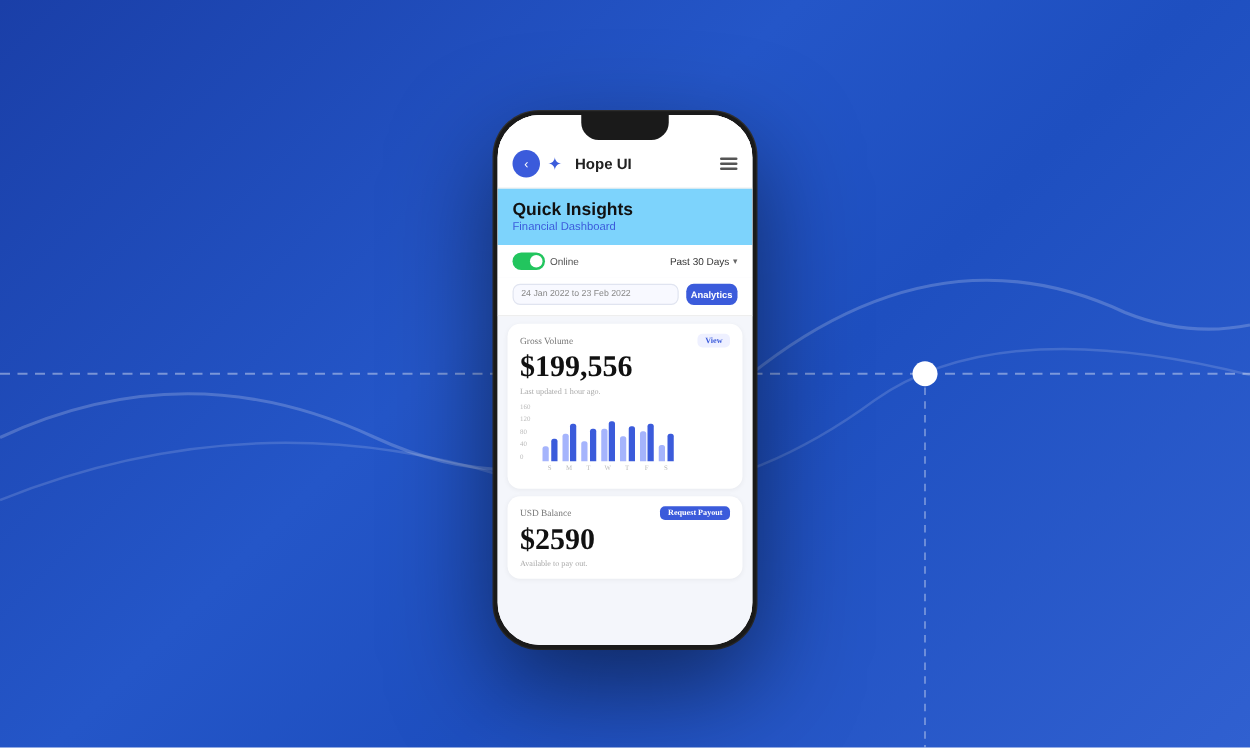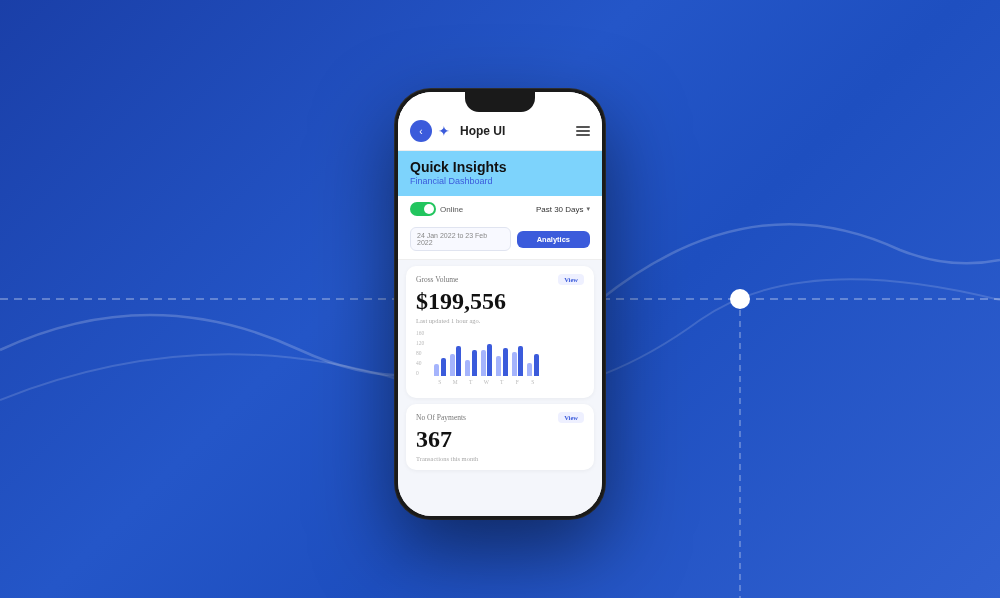--- a/index.html
+++ b/index.html
@@ -205,21 +205,21 @@
       border-radius: 6px;
       padding: 4px 6px;
       font-size: 7px;
       color: #888;
     }
 
     .analytics-btn {
       background: #3b5bdb;
       color: white;
       border-radius: 6px;
-      padding: 4px 20px;
+      padding: 4px 4px;
       font-size: 7.5px;
       font-weight: 600;
       white-space: nowrap;
     }
 
     
     .card {
       background: white;
       margin: 6px 8px;
       border-radius: 10px;
@@ -452,28 +452,28 @@
               <span class="x-label">M</span>
               <span class="x-label">T</span>
               <span class="x-label">W</span>
               <span class="x-label">T</span>
               <span class="x-label">F</span>
               <span class="x-label">S</span>
             </div>
           </div>
         </div>
 
-
         <div class="card">
           <div class="card-header">
-            <span class="card-label">No Of Payments</span>
-            <div class="view-btn">
-              <span>View</span>
-            </div>
-          </div>
-          <div class="card-value">367</div>
-          <div class="card-sub">Transactions this month</div>
-        </div>
+            <span class="card-label">USD Balance</span>
+            <div class="request-btn">
+              <span>Request Payout</span>
+            </div>
+          </div>
+          <div class="card-value">$2590</div>
+          <div class="card-sub">Available to pay out.</div>
+        </div>
+
 
       </div>
     </div>
   </div>
 </div>
 
 </body></html>

